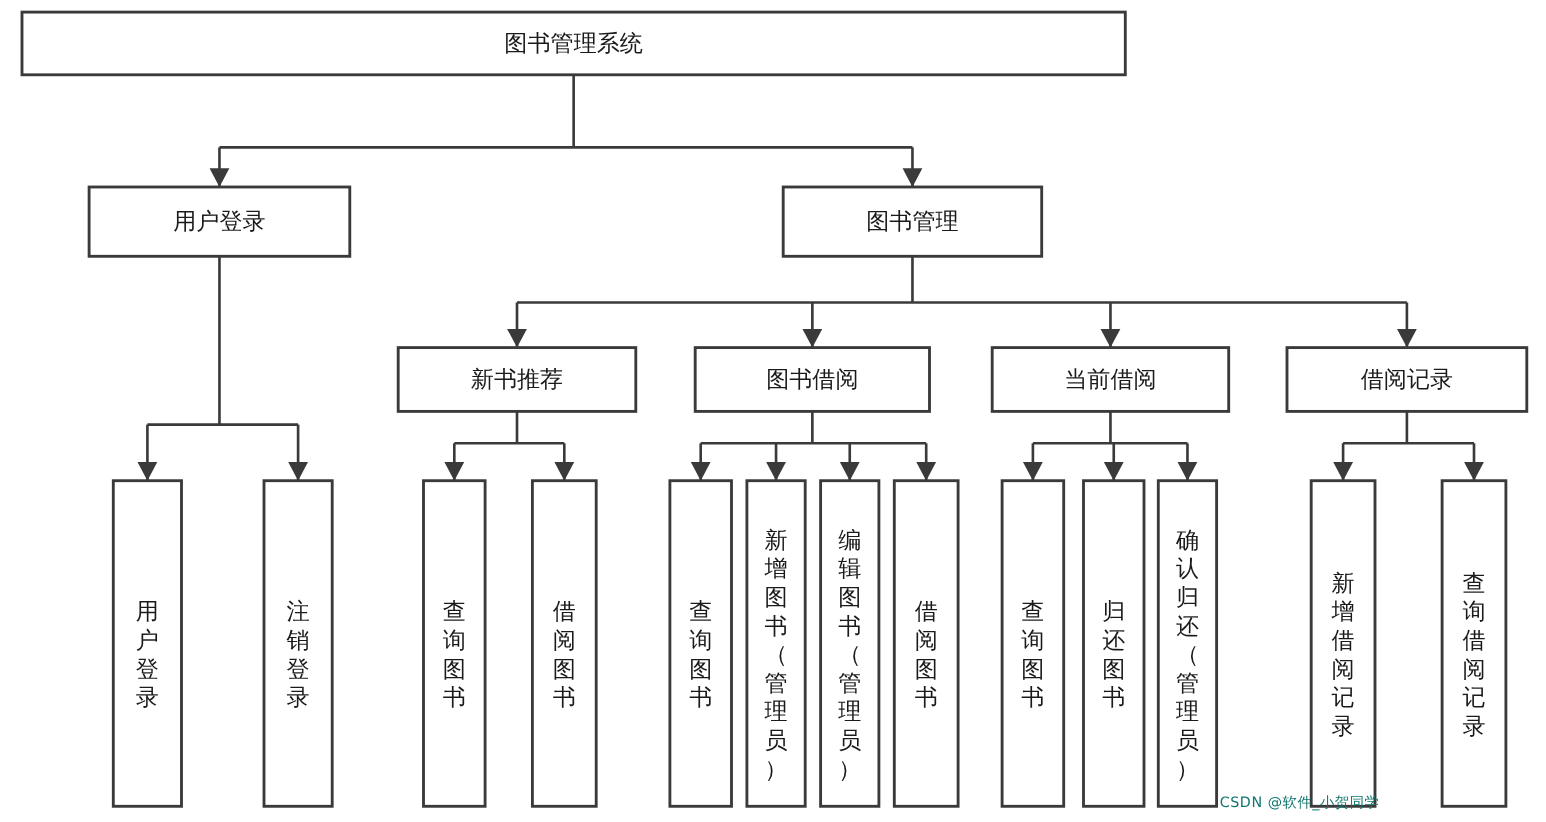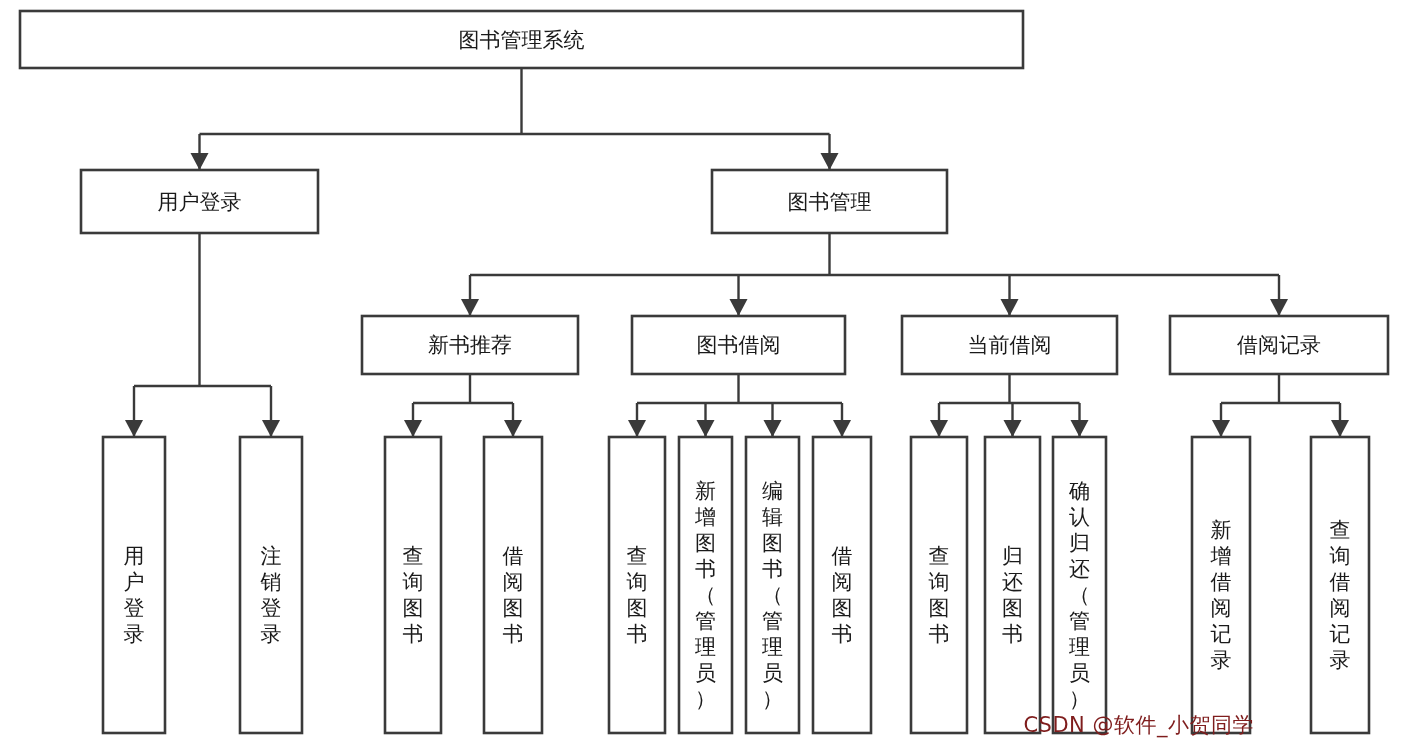--- a/index.html
+++ b/index.html
@@ -54,22 +54,22 @@
     fill: #1a1a1a;
     font-family: "DejaVu Sans", "Liberation Sans", sans-serif;
     font-size: 21px;
     text-anchor: middle;
   }
   .watermark-text {
     position: absolute;
     right: 10px;
     bottom: 8px;
     font-family: "DejaVu Sans", "Liberation Sans", sans-serif;
-    font-size: 21px;
-    color: #7f1d1d;
+    font-size: 13px;
+    color: #0f766e;
     white-space: nowrap;
     letter-spacing: 0.5px;
     user-select: none;
   }
 </style>
 </head>
 <body>
 
 <div id="diagram-root">
   <svg class="diagram-canvas" id="diagram-svg" viewBox="0 0 1405 747" xmlns="http://www.w3.org/2000/svg">

